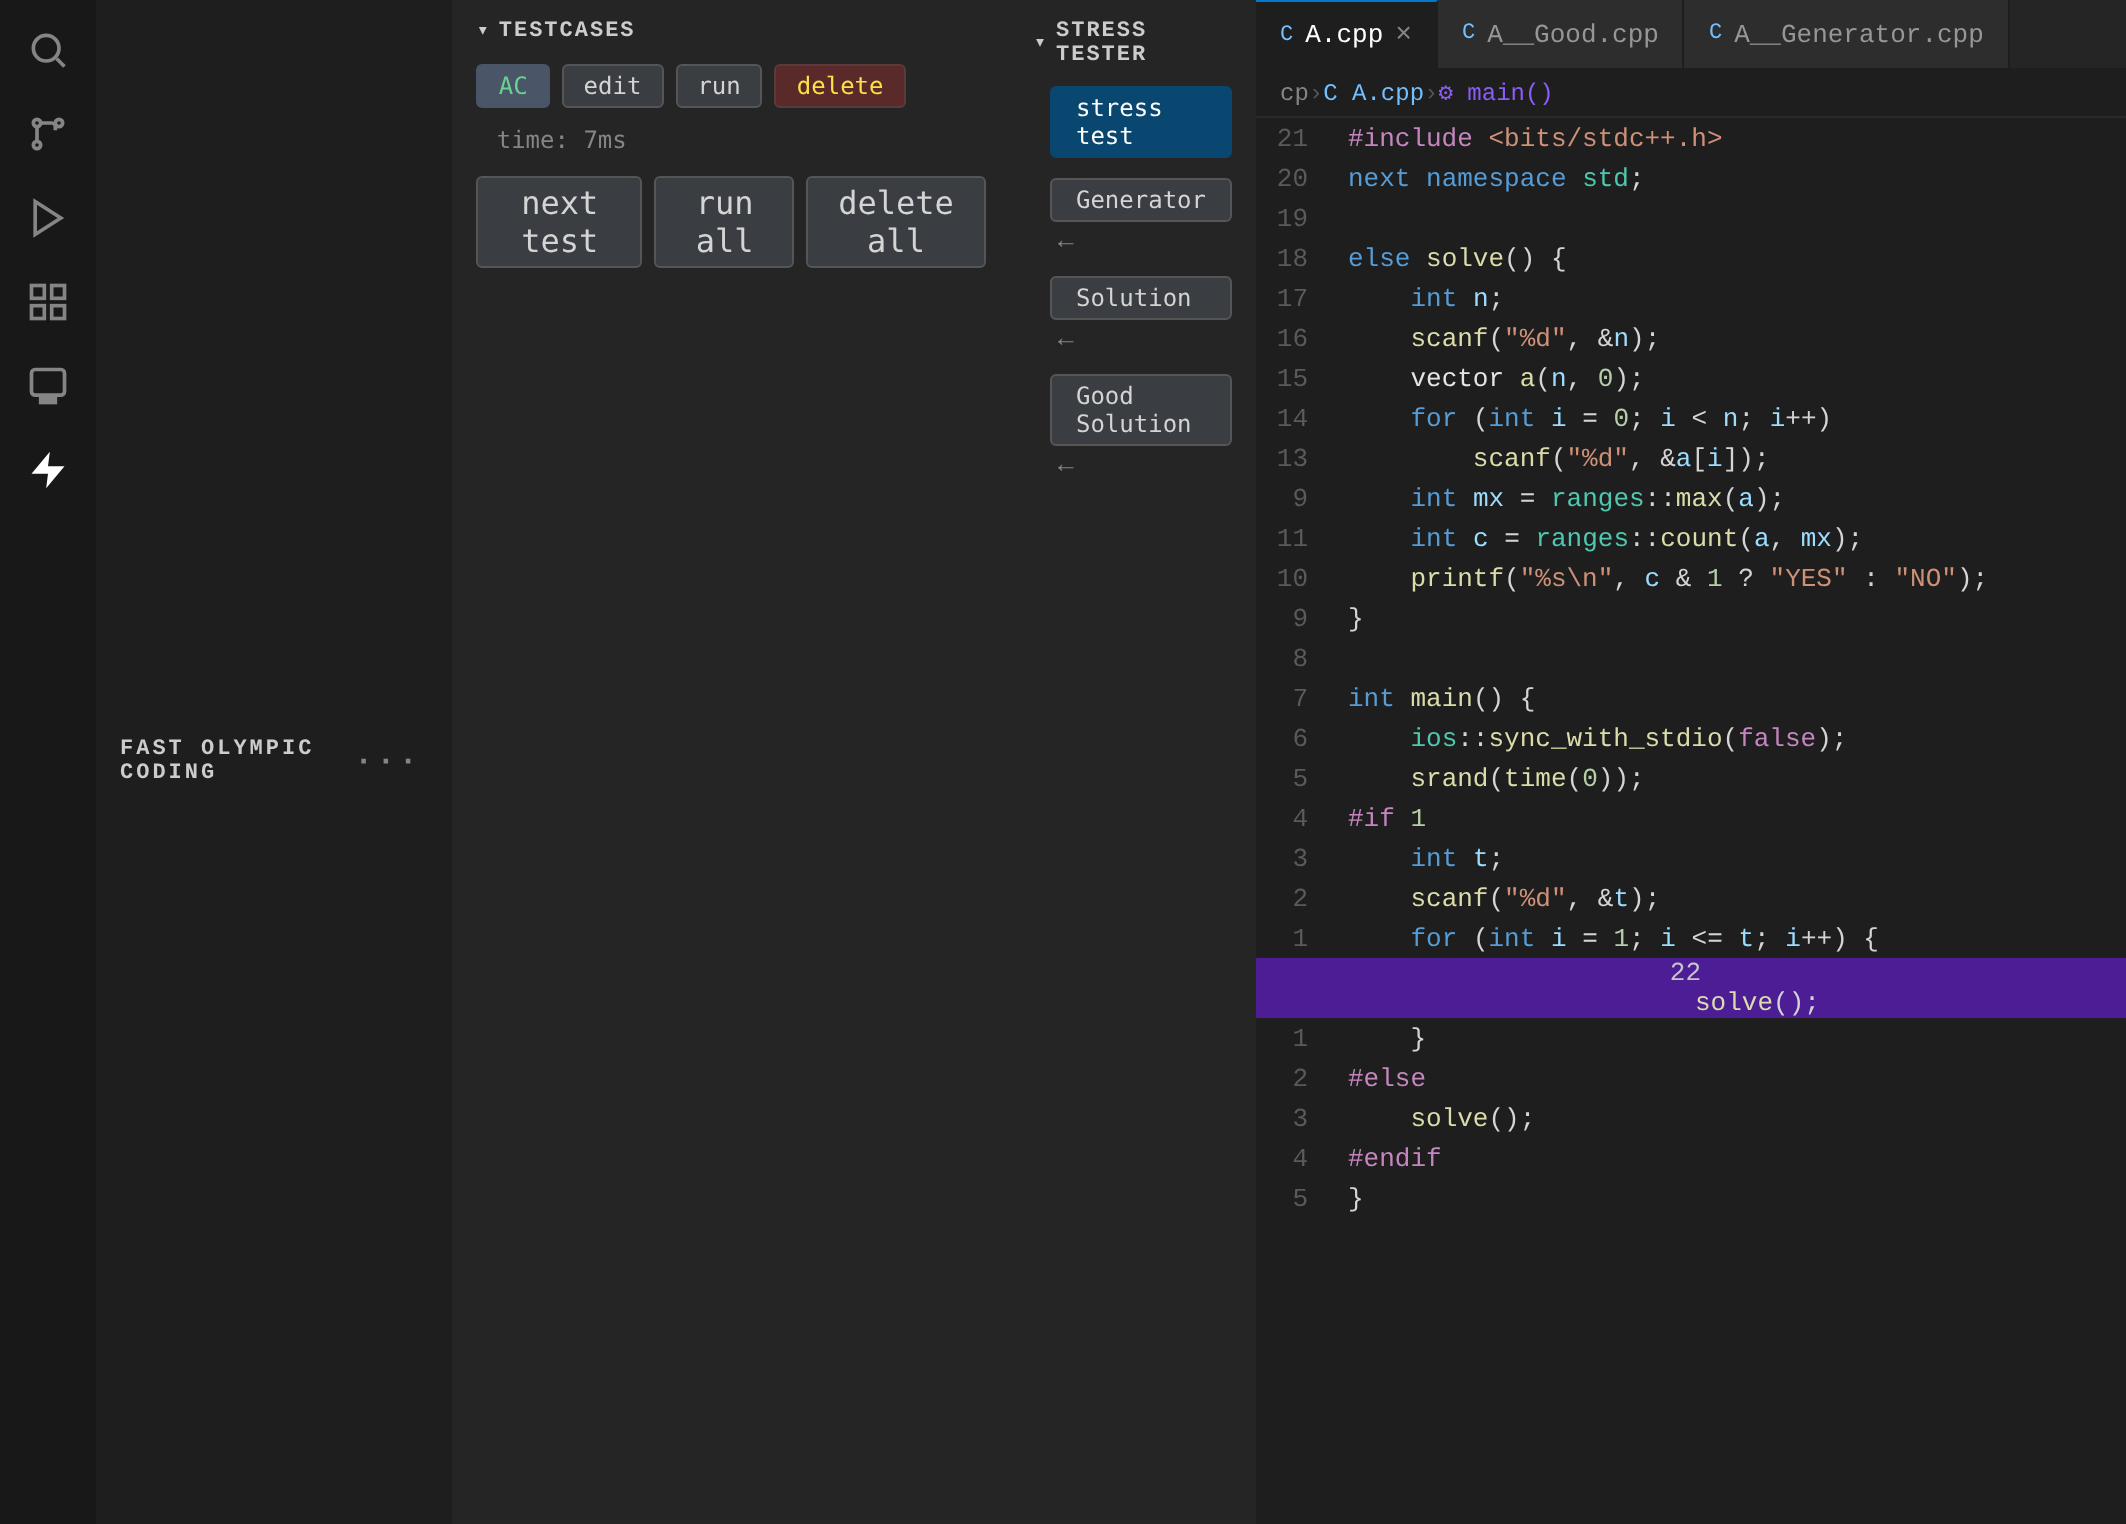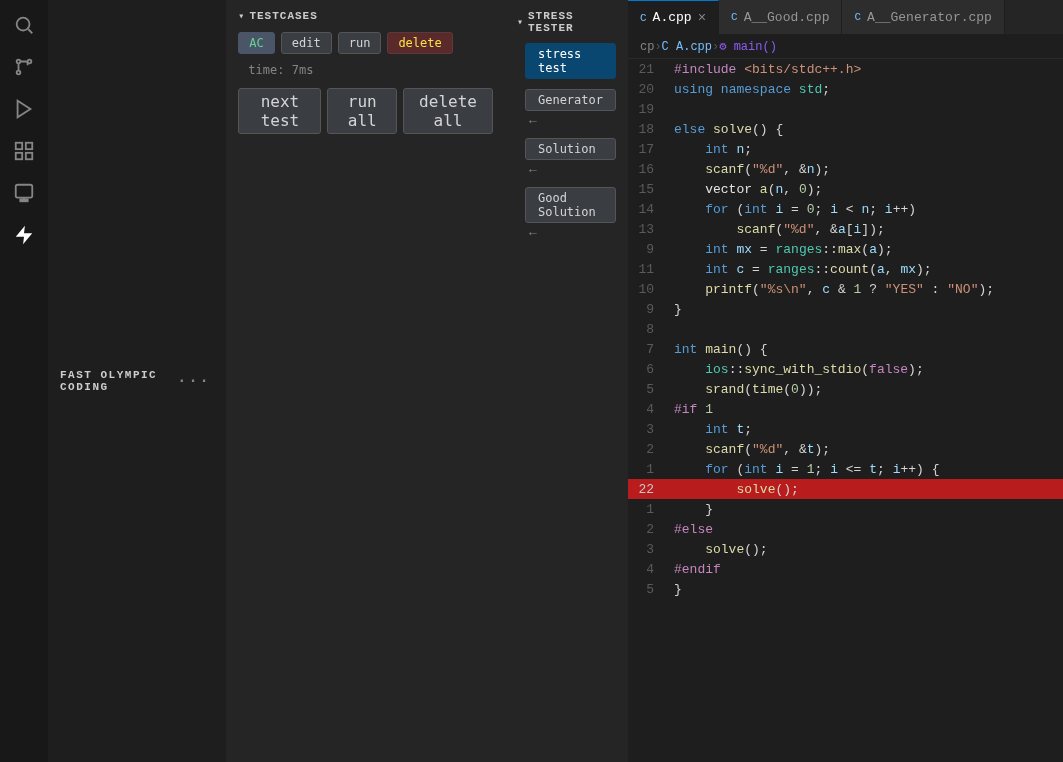--- a/index.html
+++ b/index.html
@@ -239,21 +239,22 @@
     .str { color: #ce9178; }       
     .num { color: #b5cea8; }       
     .op { color: #d4d4d4; }        
     .type { color: #e5e5e5; }      
     .var { color: #9cdcfe; }       
     .ns { color: #4ec9b0; }
     .punct { color: #d4d4d4; }
     .macro { color: #c586c0; }
 
     .line-highlight {
-      background: #b91c1c;
+      background: #4c1d95;
+      flex-direction: column;
     }
 
     .scrollbar-placeholder { height: 8px; }
 
     
     .sidebar-more {
       margin-left: auto;
       color: #858585;
       font-size: 16px;
       padding-right: 4px;
@@ -389,21 +390,21 @@
 
   <div class="code-container">
 
     <div class="code-line">
       <span class="line-number">21</span>
       <span class="line-content"><span class="macro">#include</span> <span class="str">&lt;bits/stdc++.h&gt;</span></span>
     </div>
 
     <div class="code-line">
       <span class="line-number">20</span>
-      <span class="line-content"><span class="kw">using</span> <span class="kw">namespace</span> <span class="ns">std</span><span class="punct">;</span></span>
+      <span class="line-content"><span class="kw">next</span> <span class="kw">namespace</span> <span class="ns">std</span><span class="punct">;</span></span>
     </div>
 
     <div class="code-line">
       <span class="line-number">19</span>
       <span class="line-content"> </span>
     </div>
 
     <div class="code-line">
       <span class="line-number">18</span>
       <span class="line-content"><span class="kw">else</span> <span class="fn">solve</span><span class="punct">() {</span></span>

